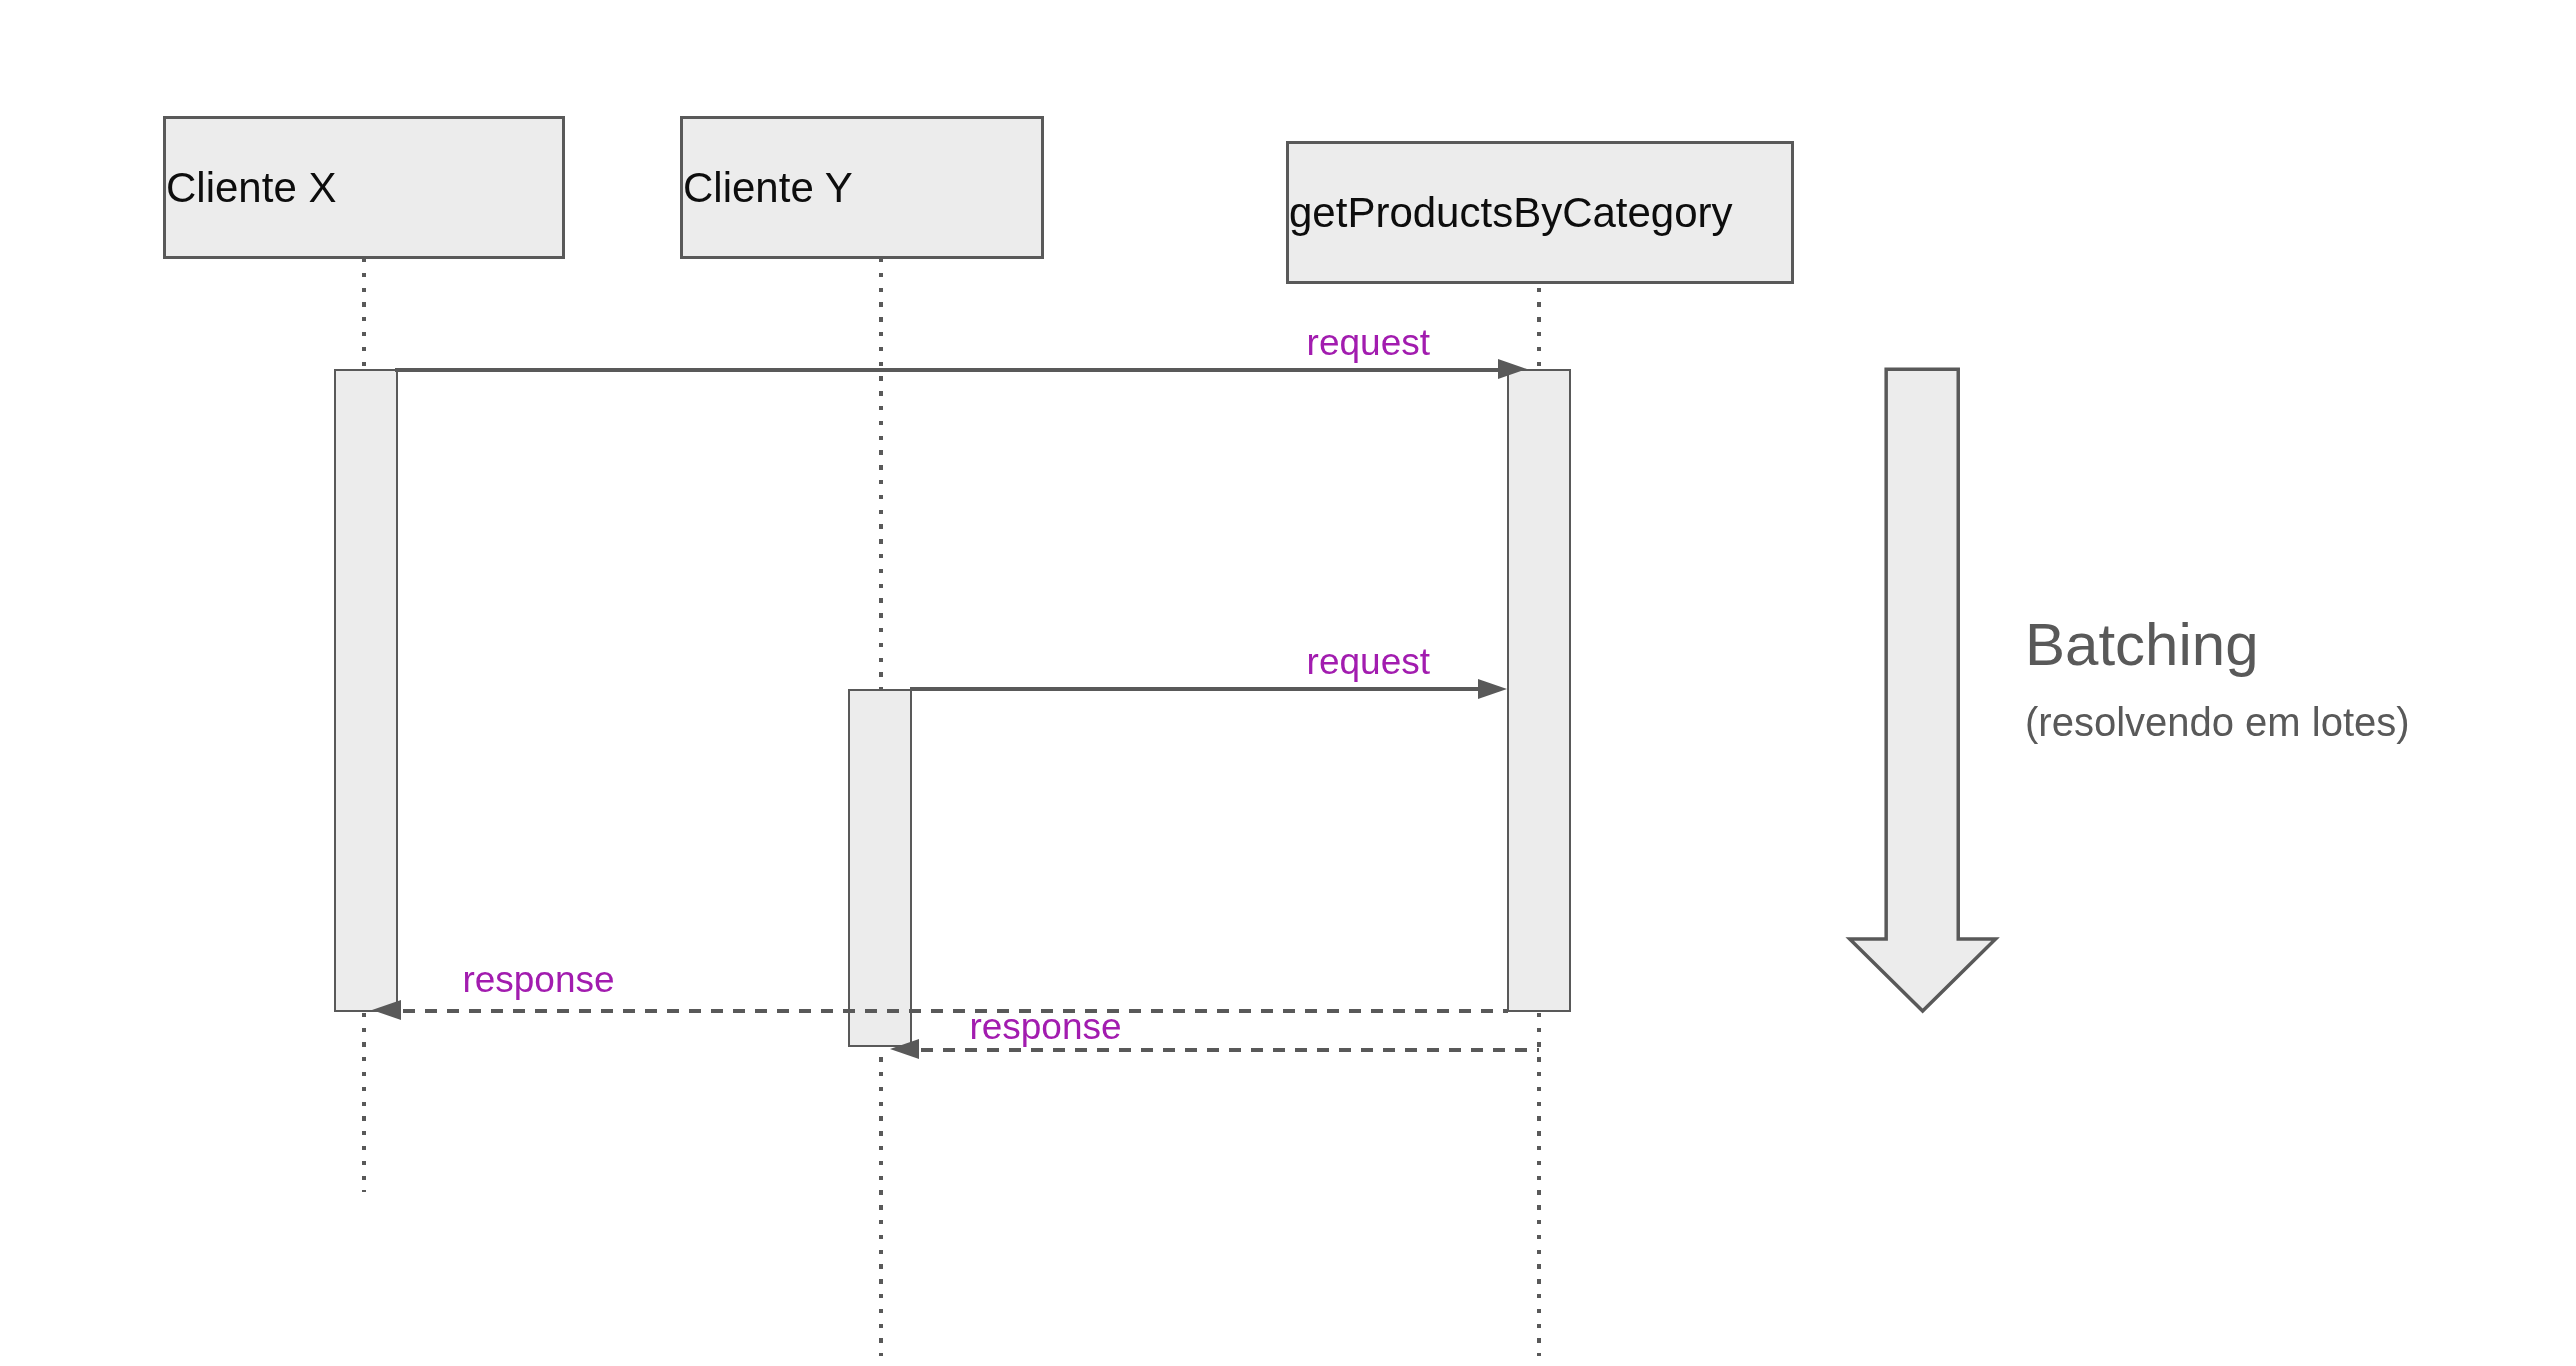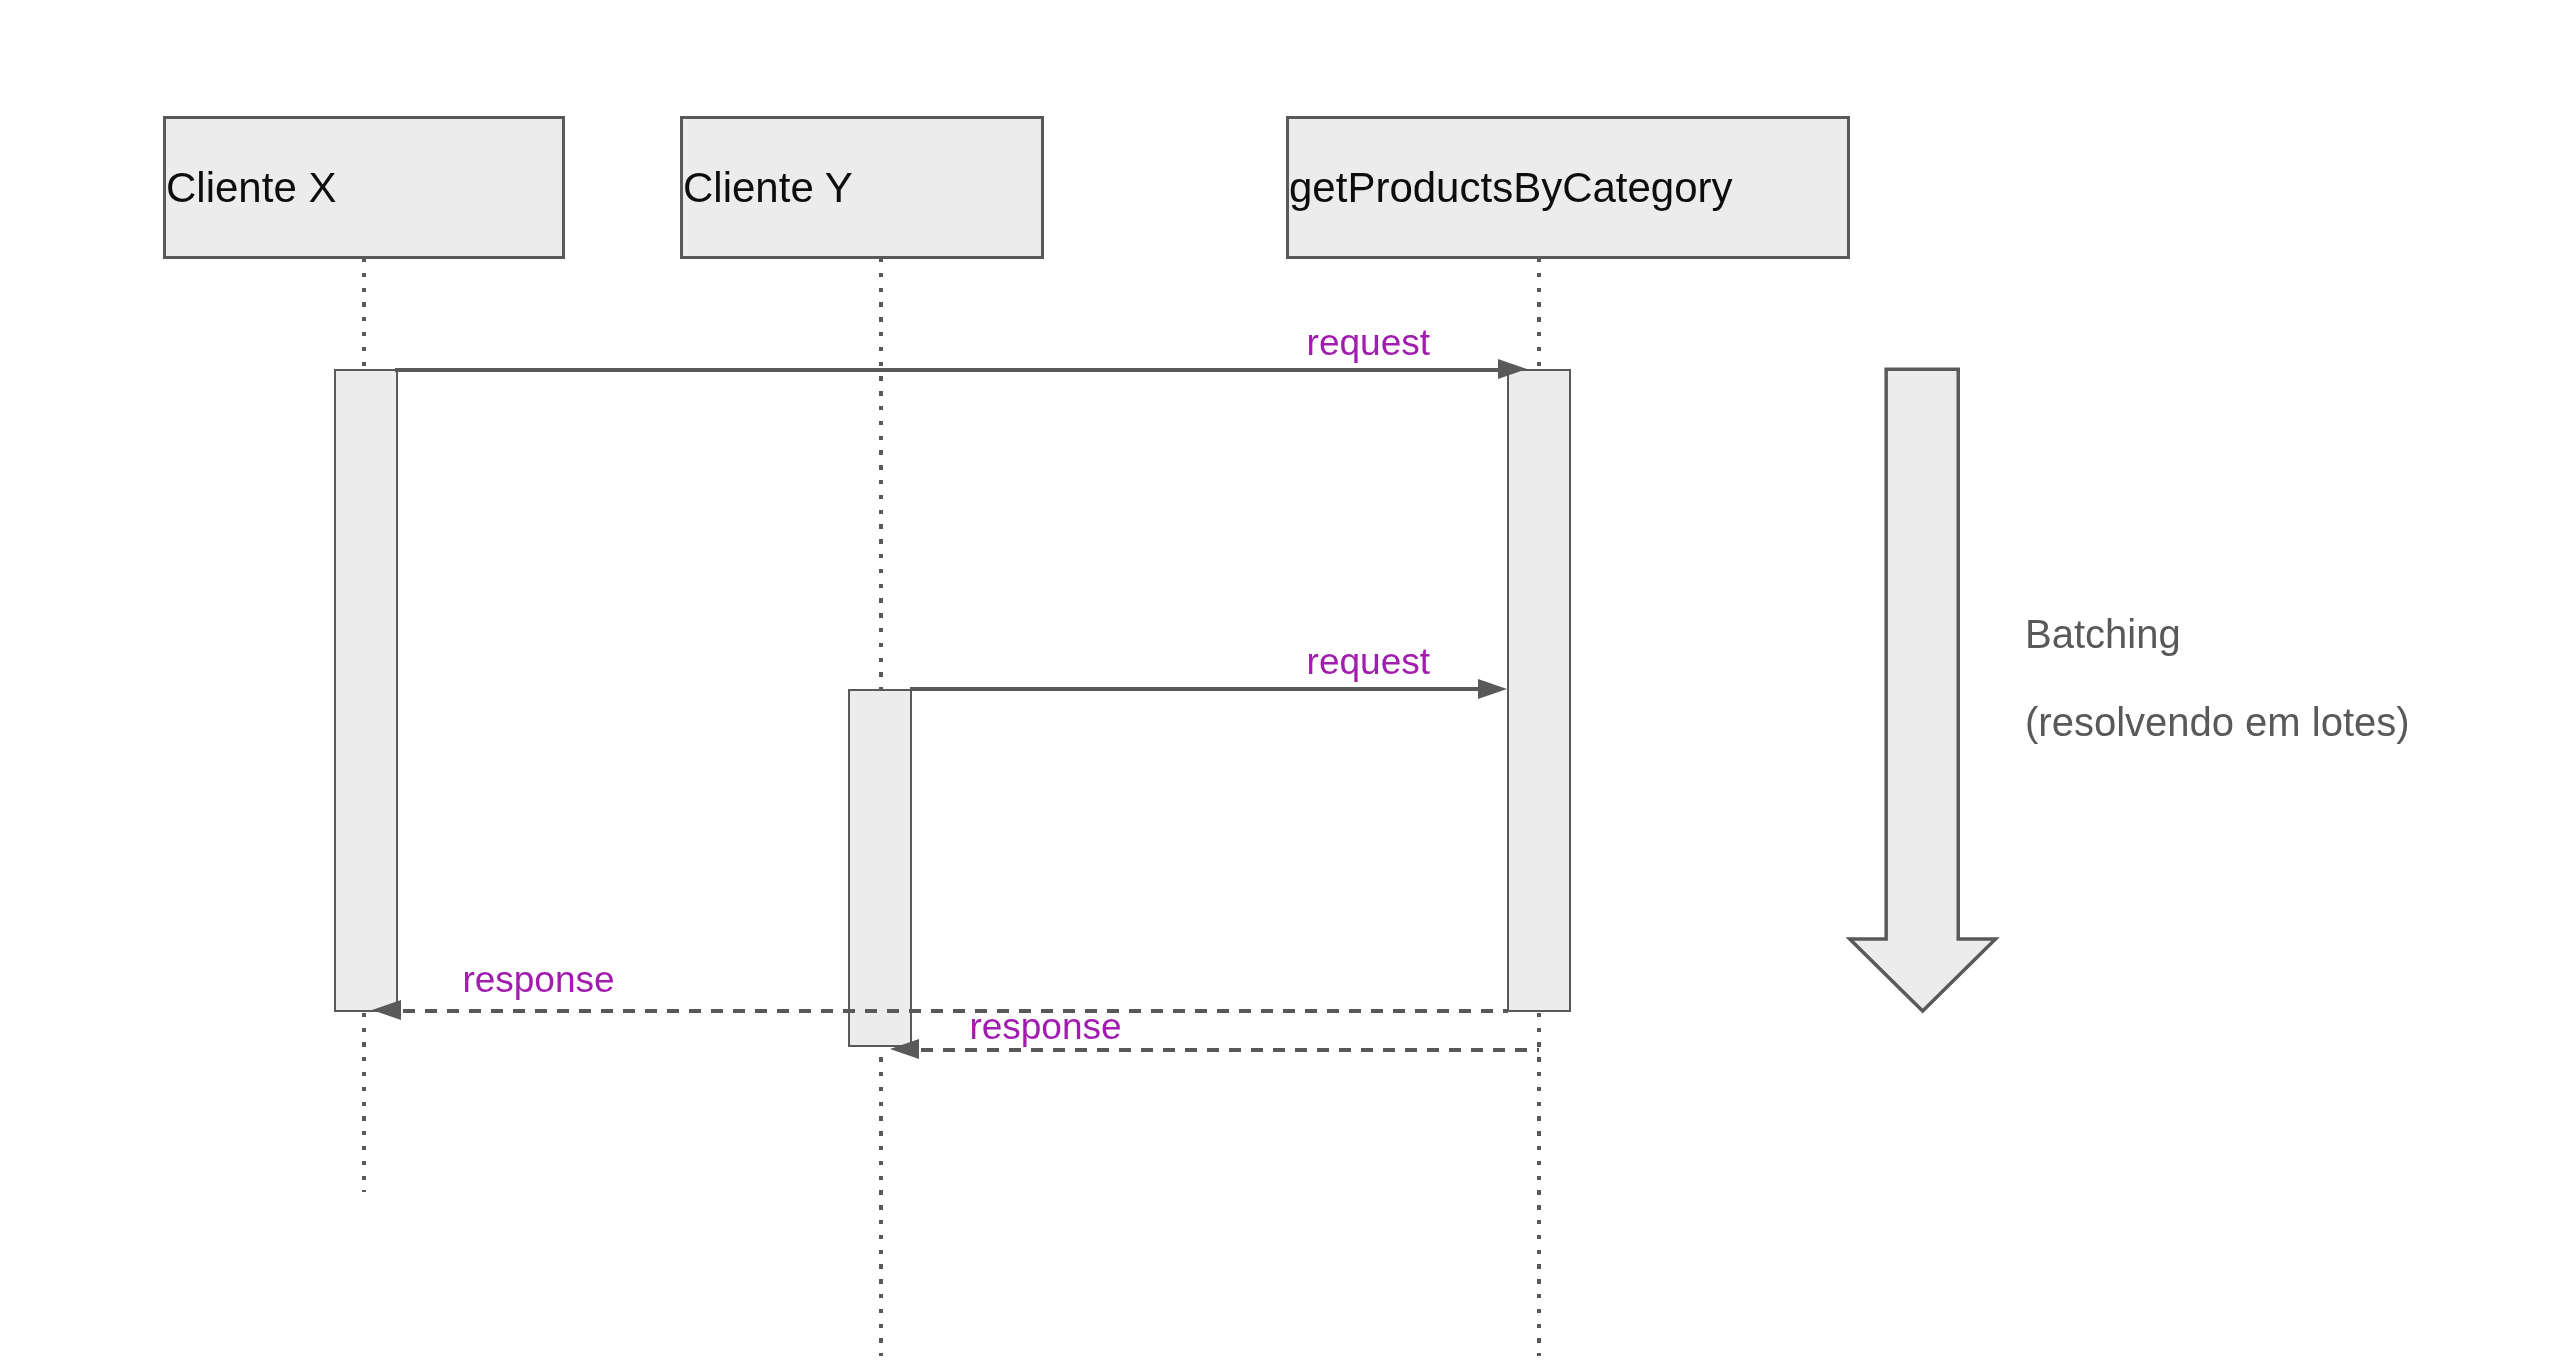--- a/index.html
+++ b/index.html
@@ -57,41 +57,41 @@
     border-right:29.5px solid #595959;
   }
   
   .msg-label{
     position:absolute;
     font-size:37px;color:#a21caf;
     white-space:nowrap;line-height:1.15;
   }
   .annotation-title{
     position:absolute;
-    font-size:40px;color:#595959;white-space:nowrap;line-height:1.1;
+    font-size:60px;color:#595959;white-space:nowrap;line-height:1.1;
   }
   .annotation-subtitle{
     position:absolute;
     font-size:40px;color:#595959;white-space:nowrap;line-height:1.1;
   }
 </style>
 </head>
 <body>
 
 <div class="lifeline" style="left:362px;top:258px;height:934px;"></div>
 <div class="lifeline" style="left:879px;top:258px;height:1098px;"></div>
 <div class="lifeline" style="left:1537px;top:258px;height:1098px;"></div>
 
 <div class="actor-box" style="left:163px;width:402px;">
   <span>Cliente X</span>
 </div>
 <div class="actor-box" style="left:680px;width:364px;">
   <span>Cliente Y</span>
 </div>
-<div class="actor-box" style="left:1286px;width:564px;">
+<div class="actor-box" style="left:1286px;width:508px;margin-top:25px;">
   <span>getProductsByCategory</span>
 </div>
 
 <div class="activation" style="left:334px;top:369px;height:643px;"></div>
 <div class="activation" style="left:848px;top:689px;height:358px;"></div>
 <div class="activation" style="left:1507px;top:369px;height:643px;"></div>
 
 <div class="msg-line-solid" style="left:395px;top:368px;width:1105px;"></div>
 <div class="arrowhead-right" style="left:1498px;top:359px;"></div>
 <div class="msg-label" style="left:1169px;top:322px;width:261px;text-align:right;">request</div>

